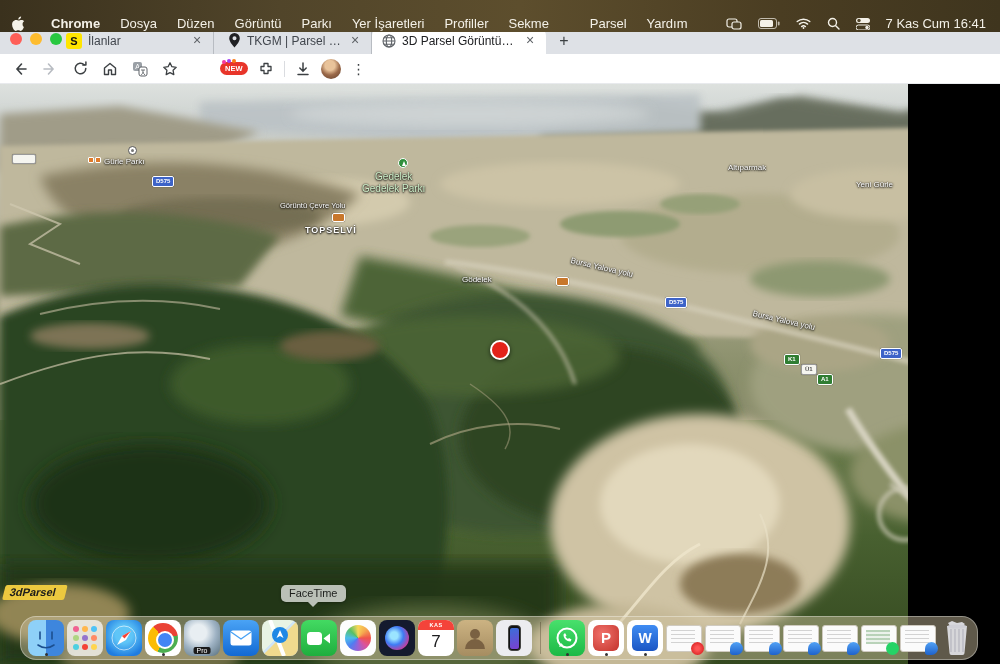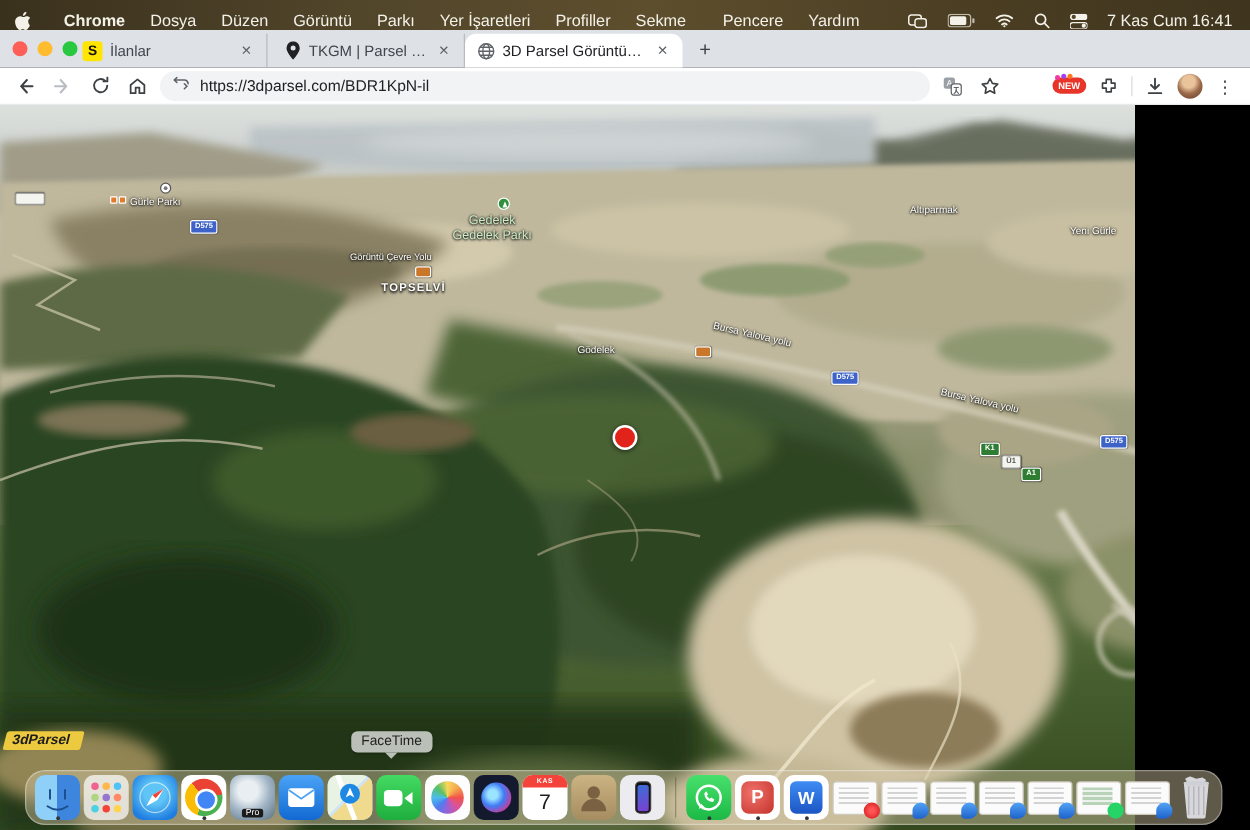--- a/index.html
+++ b/index.html
@@ -2,21 +2,21 @@
 <html><head>
 <meta charset="utf-8">
 <style>
   * { margin:0; padding:0; box-sizing:border-box; }
   html,body { width:1000px; height:664px; overflow:hidden; font-family:"Liberation Sans", sans-serif; background:#000; }
   #stage { position:relative; width:1000px; height:664px; overflow:hidden; }
 
   
   .menubar { position:absolute; top:0; left:0; width:1000px; height:24px;
     background:linear-gradient(90deg,#3a311d 0%,#51452a 28%,#5d4e2d 52%,#4a3d22 78%,#3f351e 100%);
-    display:flex; align-items:flex-end; color:#f4f1e8; font-size:13px; padding:0 12px; z-index:50; }
+    display:flex; align-items:flex-start; color:#f4f1e8; font-size:13px; padding:16px 12px; z-index:50; }
   .menubar .apple { margin-right:16px; display:flex; align-items:center; }
   .mitem { padding:0 10px; white-space:nowrap; }
   .mitem.bold { font-weight:bold; }
   .mb-gap { flex:1; }
   .mb-right { display:flex; align-items:center; gap:16px; }
   .sicon { display:flex; align-items:center; }
   .clock { font-size:13px; white-space:nowrap; padding-right:2px; }
 
   
   .tabstrip { position:absolute; top:24px; left:0; width:1000px; height:30px; background:#dee1e6; z-index:49; }
@@ -125,21 +125,21 @@
     </span>
     <span class="mitem bold">Chrome</span>
     <span class="mitem">Dosya</span>
     <span class="mitem">Düzen</span>
     <span class="mitem">Görüntü</span>
     <span class="mitem">Parkı</span>
     <span class="mitem">Yer İşaretleri</span>
     <span class="mitem">Profiller</span>
     <span class="mitem">Sekme</span>
     <div class="mb-gap"></div>
-    <span class="mitem">Pencere</span>
+    <span class="mitem">Parsel</span>
     <span class="mitem" style="margin-right:28px">Yardım</span>
     <div class="mb-right">
       <span class="sicon">
         <svg width="16" height="12" viewBox="0 0 16 12" fill="none" stroke="#f4f1e8" stroke-width="1.2">
             <rect x="1" y="1" width="10" height="8" rx="2"></rect>
             <rect x="6" y="4" width="9" height="7" rx="2" fill="#51452a"></rect>
           </svg>
       </span>
       <span class="sicon">
         <svg width="22" height="11" viewBox="0 0 22 11">
@@ -223,29 +223,20 @@
       <svg width="15" height="15" viewBox="0 0 15 15" fill="none" stroke="#3c4043" stroke-width="1.5" stroke-linecap="round">
           <path d="M12.8 7.5a5.3 5.3 0 1 1-1.6-3.8"></path>
           <path d="M12.9 1v3.1H9.8" stroke-linejoin="round"></path>
         </svg>
     </span>
     <span class="tbtn">
       <svg width="16" height="16" viewBox="0 0 16 16" fill="none" stroke="#3c4043" stroke-width="1.4" stroke-linejoin="round">
           <path d="M2.5 7 8 2.5 13.5 7v6.5h-4V9h-3v4.5h-4z"></path>
         </svg>
     </span>
-    <div class="omnibox">
-      <span>
-        <svg width="14" height="12" viewBox="0 0 14 12" fill="none" stroke="#5f6368" stroke-width="1.3" stroke-linecap="round">
-            <path d="M3.5 1 1.5 3l2 2M1.5 3h8a3 3 0 0 1 3 3"></path>
-            <path d="M10.5 11l2-2-2-2" transform="translate(-1,-1)"></path>
-          </svg>
-      </span>
-      <span class="url">https://3dparsel.com/BDR1KpN-il</span>
-    </div>
     <span class="tbtn">
       <svg width="16" height="16" viewBox="0 0 16 16">
           <rect x="1" y="1" width="9" height="9" rx="2" fill="#9aa0a6"></rect>
           <text x="5.5" y="8.2" font-size="7" fill="#fff" text-anchor="middle" font-family="Liberation Sans">A</text>
           <rect x="7" y="6" width="8" height="9" rx="2" fill="#fff" stroke="#5f6368" stroke-width="1"></rect>
           <path d="M9 9h4M11 9v1c0 2-1 3.5-2 4M13 14c-1-.8-1.8-2-2-3" stroke="#5f6368" stroke-width=".9" fill="none"></path>
         </svg>
     </span>
     <span class="tbtn">
       <svg width="16" height="16" viewBox="0 0 16 16" fill="none" stroke="#3c4043" stroke-width="1.3" stroke-linejoin="round">

